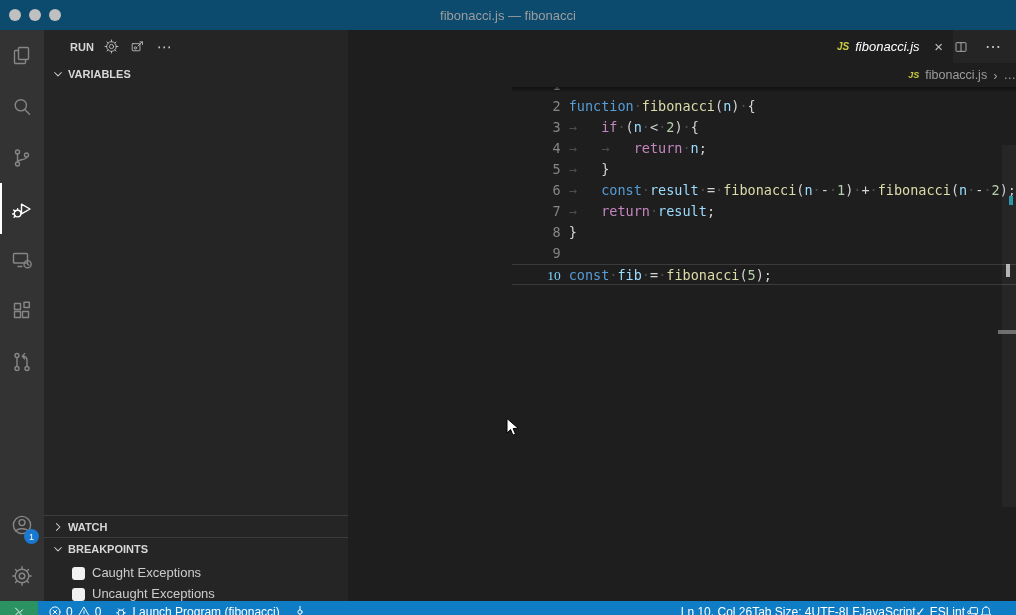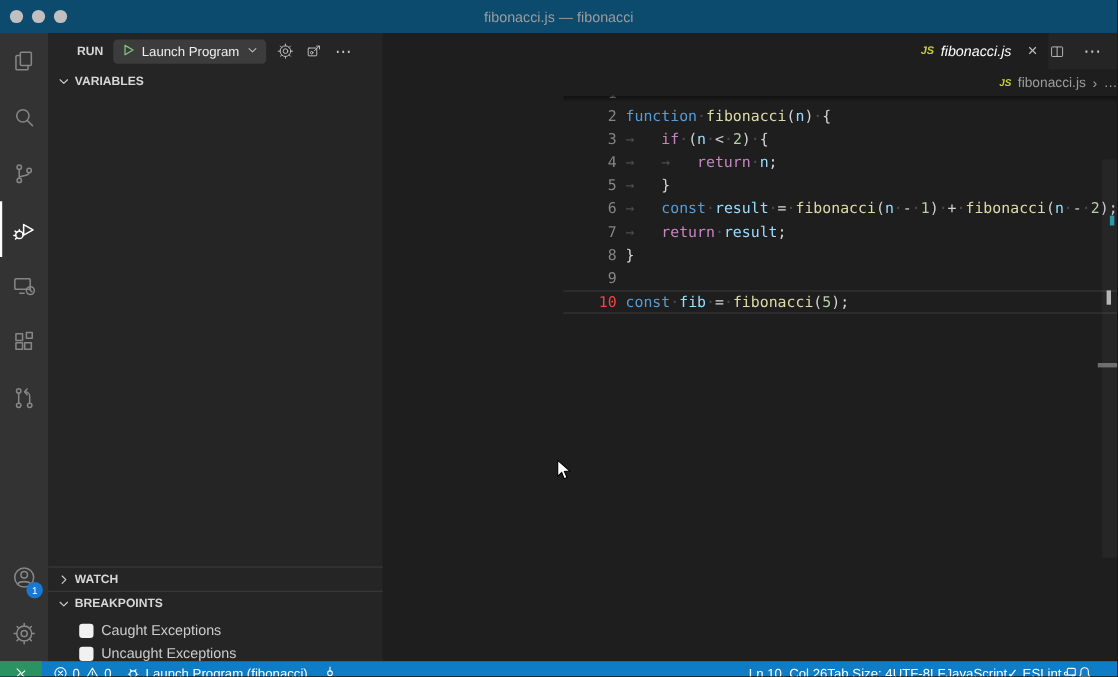--- a/index.html
+++ b/index.html
@@ -59,21 +59,21 @@
   .bc-js { font-size:9px; font-weight:bold; color:var(--c-js_icon); font-style:italic; }
   .bc-sep { font-size:13px; color:#9d9d9d; }
 
   .code { position:relative; flex:1; overflow:hidden; }
   .code::before { content:""; position:absolute; top:0; left:0; right:0; height:6px; background:linear-gradient(rgba(0,0,0,.45), transparent); z-index:3; pointer-events:none; }
   .lines { margin-top:-12px; font-family:"DejaVu Sans Mono", monospace; font-size:13.5px; line-height:21px; color:#d4d4d4; }
   .line { display:flex; height:21px; white-space:pre; }
   .line .gutter { width:49px; text-align:right; color:#858585; flex:none; }
   .line .content { padding-left:8px; }
   .line.current { border-top:1px solid rgba(255,255,255,.13); border-bottom:1px solid rgba(255,255,255,.13); }
-  .line.current .gutter { color:#ef4444; }
+  .line.current .gutter { color:#7dd3fc;font-family:Liberation Serif, serif; }
   .tk-kw  { color:var(--c-keyword); }
   .tk-ctl { color:var(--c-control); }
   .tk-fn  { color:var(--c-function); }
   .tk-var { color:var(--c-variable); }
   .tk-num { color:var(--c-number); }
   .tk-op, .tk-pn { color:var(--c-operator); }
   .tk-ws, .tk-tab { color:var(--c-whitespace); }
   .tk-tab { display:inline-block; width:4ch; }
 
   .scroll-slider { position:absolute; right:0; top:58px; width:14px; height:362px; background:rgba(121,121,121,.10); }
@@ -181,29 +181,20 @@
               <circle cx="12" cy="12" r="6.8"></circle>
               <path d="M12 2.8v2.4M12 18.8v2.4M2.8 12h2.4M18.8 12h2.4M5.5 5.5l1.7 1.7M16.8 16.8l1.7 1.7M18.5 5.5l-1.7 1.7M7.2 16.8l-1.7 1.7"></path>
             </svg>
           </div>
         </div>
     </div>
 
     <div class="sidebar">
       <div class="debug-toolbar">
         <span class="run-label">RUN</span>
-        <div class="launch-select">
-          <span class="play"><svg viewBox="0 0 16 16">
-                <path d="M4.5 2.8v10.4l9-5.2z"></path>
-              </svg></span>
-          <span class="launch-label">Launch Program</span>
-          <span class="chev"><svg viewBox="0 0 16 16">
-                <path d="M3.5 6l4.5 4.5L12.5 6"></path>
-              </svg></span>
-        </div>
         <span class="tb-icon">
             <svg viewBox="0 0 24 24">
               <circle cx="12" cy="12" r="3"></circle>
               <circle cx="12" cy="12" r="6.8"></circle>
               <path d="M12 2.8v2.4M12 18.8v2.4M2.8 12h2.4M18.8 12h2.4M5.5 5.5l1.7 1.7M16.8 16.8l1.7 1.7M18.5 5.5l-1.7 1.7M7.2 16.8l-1.7 1.7"></path>
             </svg>
           </span>
         <span class="tb-icon">
             <svg viewBox="0 0 24 24">
               <rect x="4.5" y="8" width="11" height="10" rx="1"></rect>

